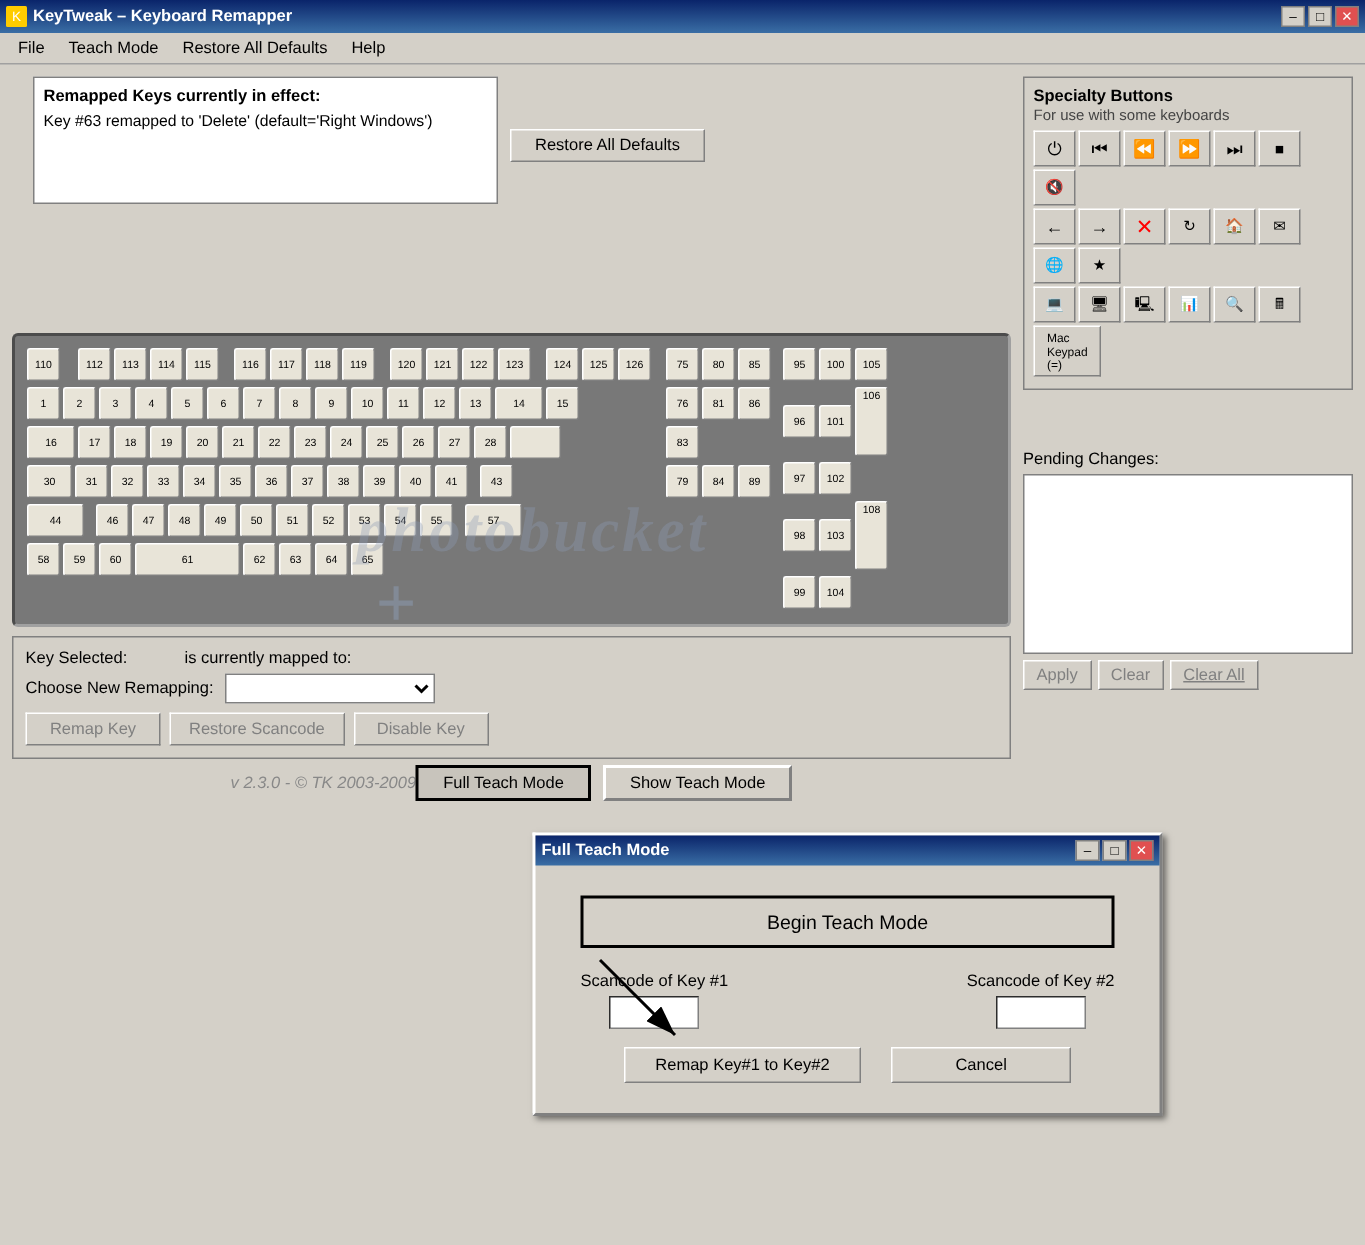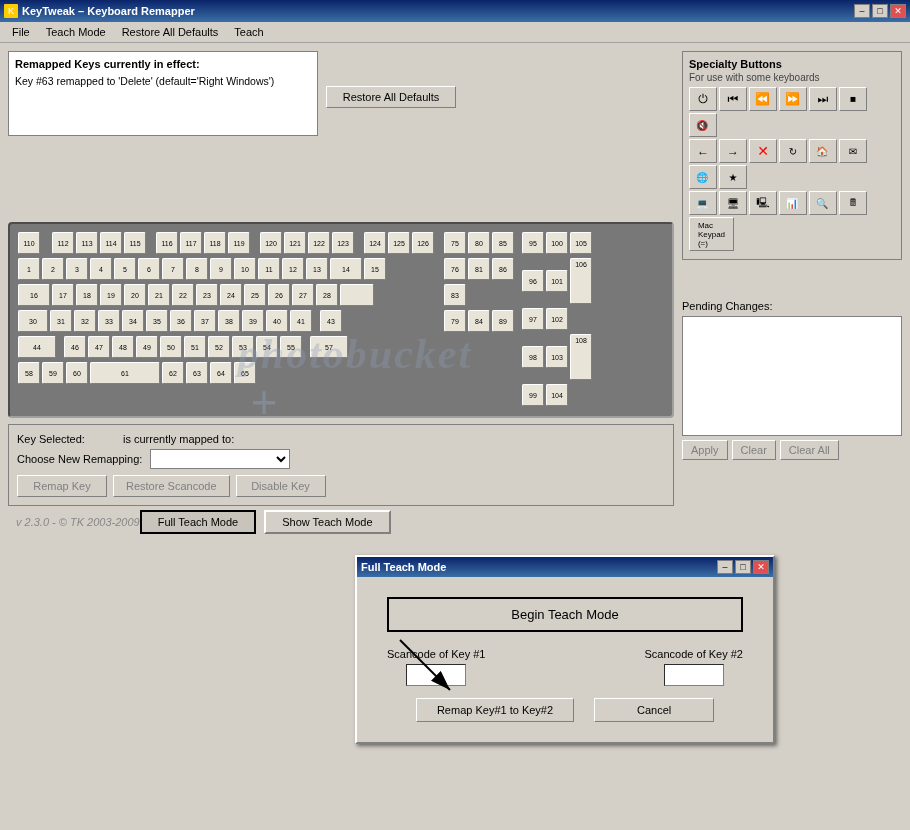--- a/index.html
+++ b/index.html
@@ -240,21 +240,21 @@
     .controls-buttons {
       display: flex;
       gap: 6px;
       margin-top: 6px;
     }
 
     
     .bottom-bar {
       display: flex;
       align-items: center;
-      justify-content: flex-start;
+      justify-content: center;
       padding: 4px 8px;
       font-size: 11px;
       color: #444;
     }
     .teach-buttons {
       display: flex;
       gap: 8px;
     }
     .teach-btn {
       background: #d4d0c8;
@@ -408,30 +408,30 @@
     <div class="win-btn">–</div>
     <div class="win-btn">□</div>
     <div class="win-btn close">✕</div>
   </div>
 </div>
 
 <div class="menu-bar">
   <span class="menu-item">File</span>
   <span class="menu-item">Teach Mode</span>
   <span class="menu-item">Restore All Defaults</span>
-  <span class="menu-item">Teach</span>
+  <span class="menu-item">Help</span>
 </div>
 
 <div style="display:flex; padding: 8px; gap: 8px; position:relative;">
 
   <div class="left-main">
 
     <div style="display:flex; gap:8px; margin-bottom:8px;">
 
-      <div class="remapped-keys-box" style="width:310px; min-height:85px;">
+      <div class="remapped-keys-box" style="width:310px; min-height:85px;margin-left:14px;">
         <div class="remapped-keys-title">Remapped Keys currently in effect:</div>
         <div class="remapped-key-line">Key #63 remapped to 'Delete' (default='Right Windows')</div>
       </div>
 
       <div style="display:flex; flex-direction:column; gap:6px; justify-content:center;">
         <button class="win-button">Restore All Defaults</button>
       </div>
     </div>
 
     <div class="keyboard-section">
@@ -657,21 +657,21 @@
         <div class="spec-btn" style="font-size:8px; min-width:45px; padding:16px;">Mac<br>Keypad (=)</div>
       </div>
     </div>
 
     <div class="pending-box">
       <div class="pending-title">Pending Changes:</div>
       <div class="pending-area"></div>
       <div class="pending-buttons">
         <button class="pending-btn" style="color:#808080;">Apply</button>
         <button class="pending-btn" style="color:#808080;">Clear</button>
-        <button class="pending-btn" style="color:#808080;">Clear All</button>
+        <button class="pending-btn" style="color:#808080;text-decoration:underline;">Clear All</button>
       </div>
     </div>
 
   </div>
 </div>
 
 <div class="photo-watermark" style="font-family: serif; font-style:italic;">photobucket</div>
 <div class="photo-watermark-plus" style="font-family: serif; font-style:italic; color:rgba(140,155,180,0.5);">+</div>
 
 <div class="dialog-overlay">

